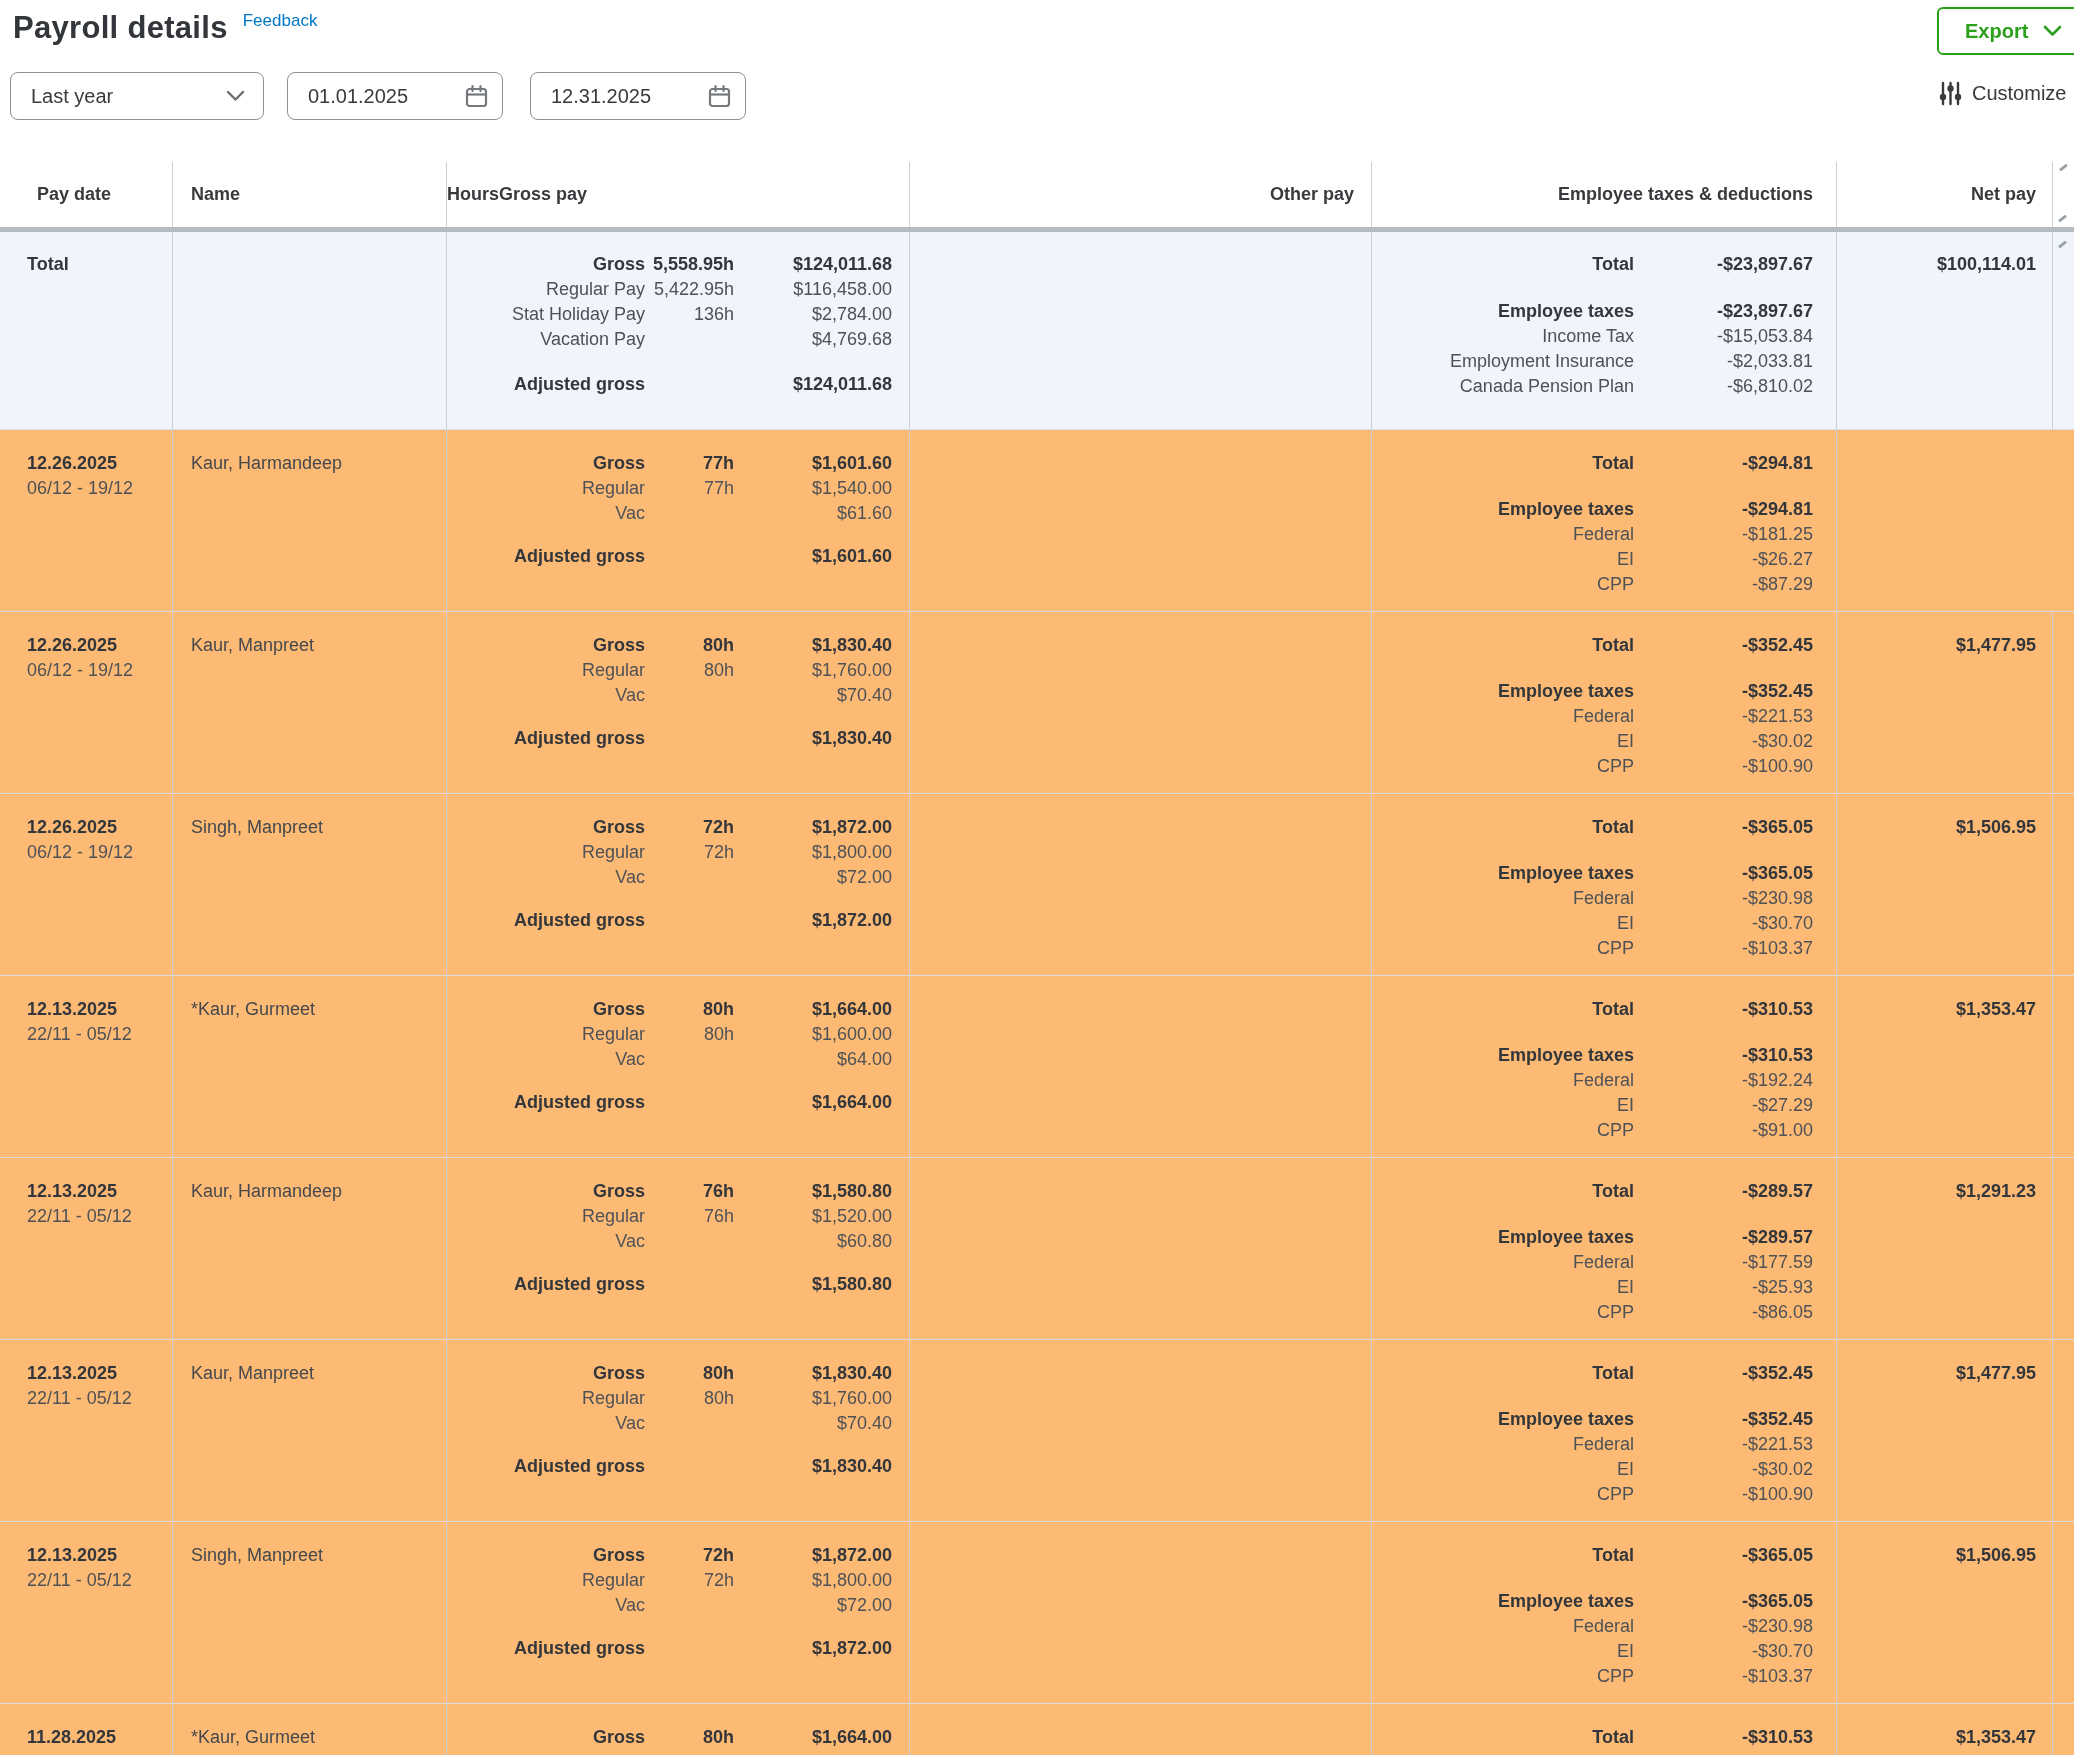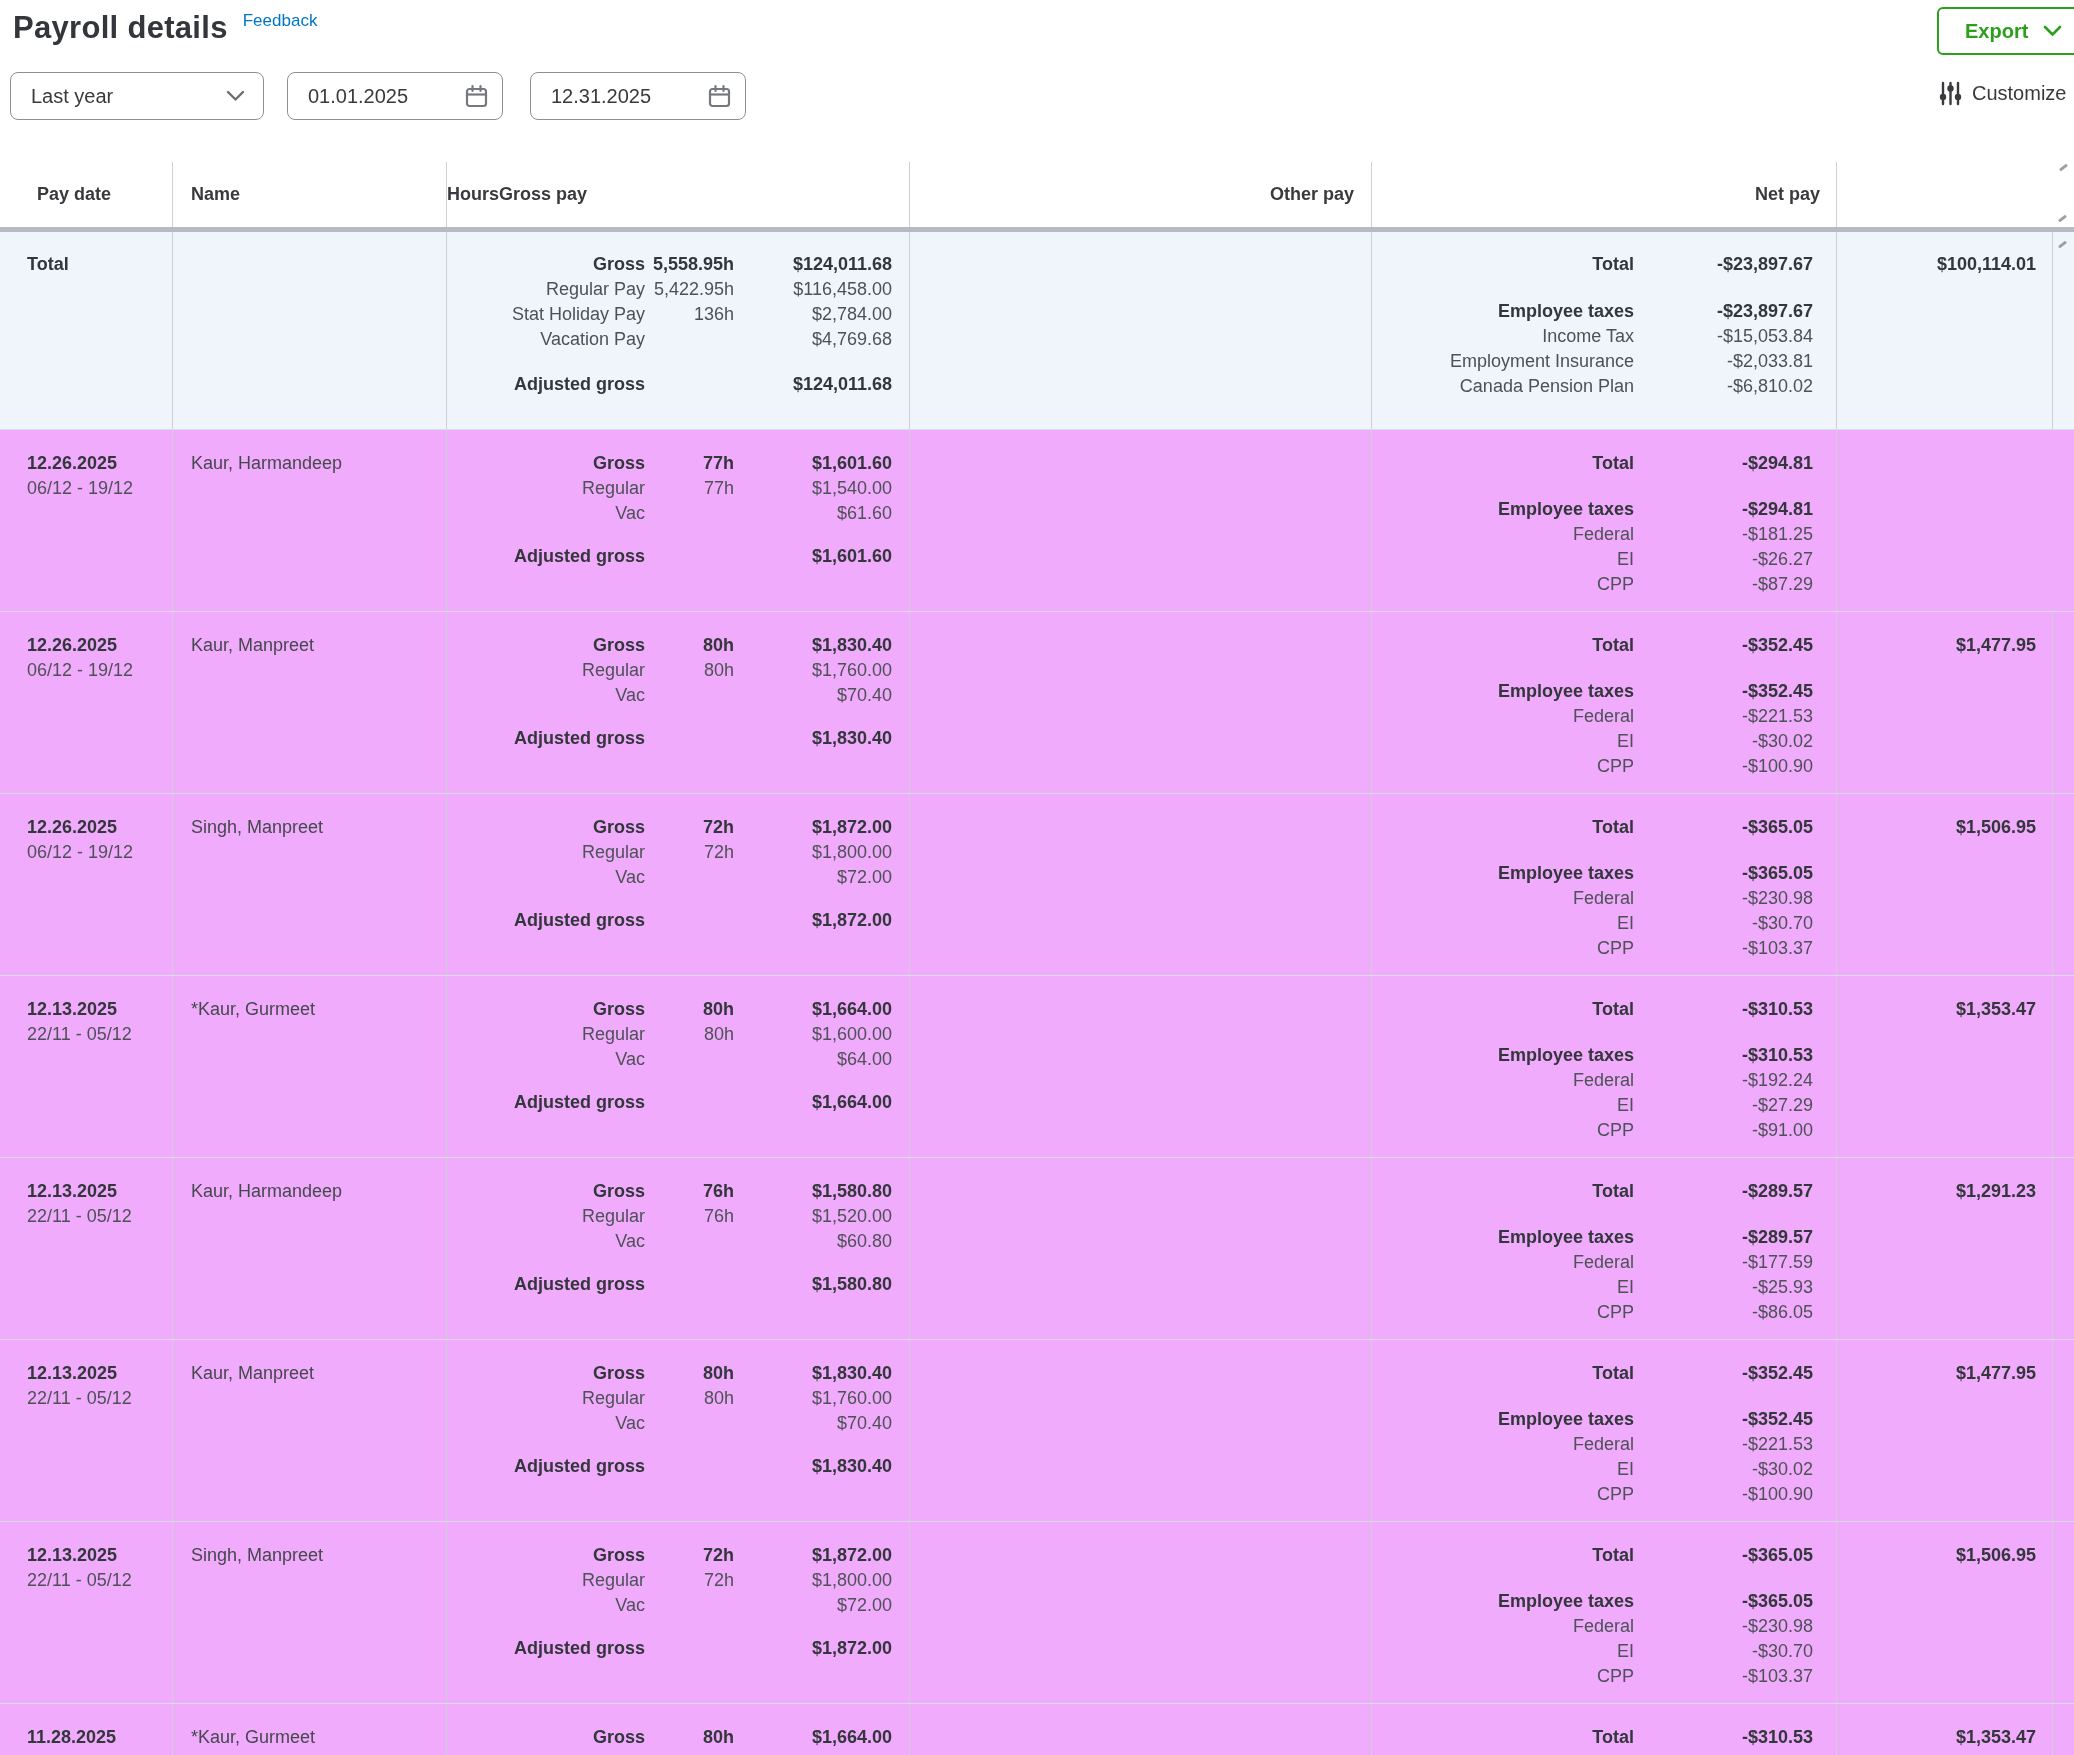--- a/index.html
+++ b/index.html
@@ -41,21 +41,21 @@
   .h-name { padding-left:18px; }
   .h-gross { display:grid; grid-template-columns:1fr 89px 158px; align-items:center; padding-right:17px; }
   .h-gross span { text-align:right; }
   .h-right { justify-content:flex-end; }
   .h-other { padding-right:17px; }
   .h-taxes { padding-right:23px; }
   .h-net { padding-right:16px; }
   .head-bar { height:5px; background:#b6bac1; width:2074px; }
 
   .total-row { background:#f0f4fb; height:197px; }
-  .body-row { height:182px; border-top:1px solid #d9dce1; background:#f0abfc; }
+  .body-row { height:182px; border-top:1px solid #d9dce1; background:#fdba74; }
 
   .bold { font-weight:bold; color:#33363a; }
   .c-date { padding:21px 0 0 27px; font-size:18px; line-height:25px; }
   .total-row .c-date { padding-top:20px; }
   .pay-date { font-weight:bold; color:#33363a; }
   .pay-period { color:#4e5156; }
   .c-name { padding:21px 0 0 18px; font-size:18px; color:#45484c; line-height:25px; }
 
   .c-gross { padding:21px 17px 0 0; }
   .total-row .c-gross { padding-top:20px; }
@@ -150,20 +150,21 @@
   <div class="table">
     <div class="grid-row thead">
       <div class="cell h-paydate">Pay date</div>
       <div class="cell h-name">Name</div>
       <div class="cell h-gross">
         <span></span>
         <span>Hours</span>
         <span>Gross pay</span>
       </div>
       <div class="cell h-right h-other">Other pay</div>
+      <div class="cell h-right h-taxes">Employee taxes &amp; deductions</div>
       <div class="cell h-right h-net">Net pay</div>
       <div class="cell c-sliver"></div>
     </div>
     <div class="head-bar"></div>
 
     <div class="grid-row total-row">
       <div class="cell c-date"><span class="bold">Total</span></div>
       <div class="cell c-name"></div>
       <div class="cell c-gross">
         <div class="money-line bold">

